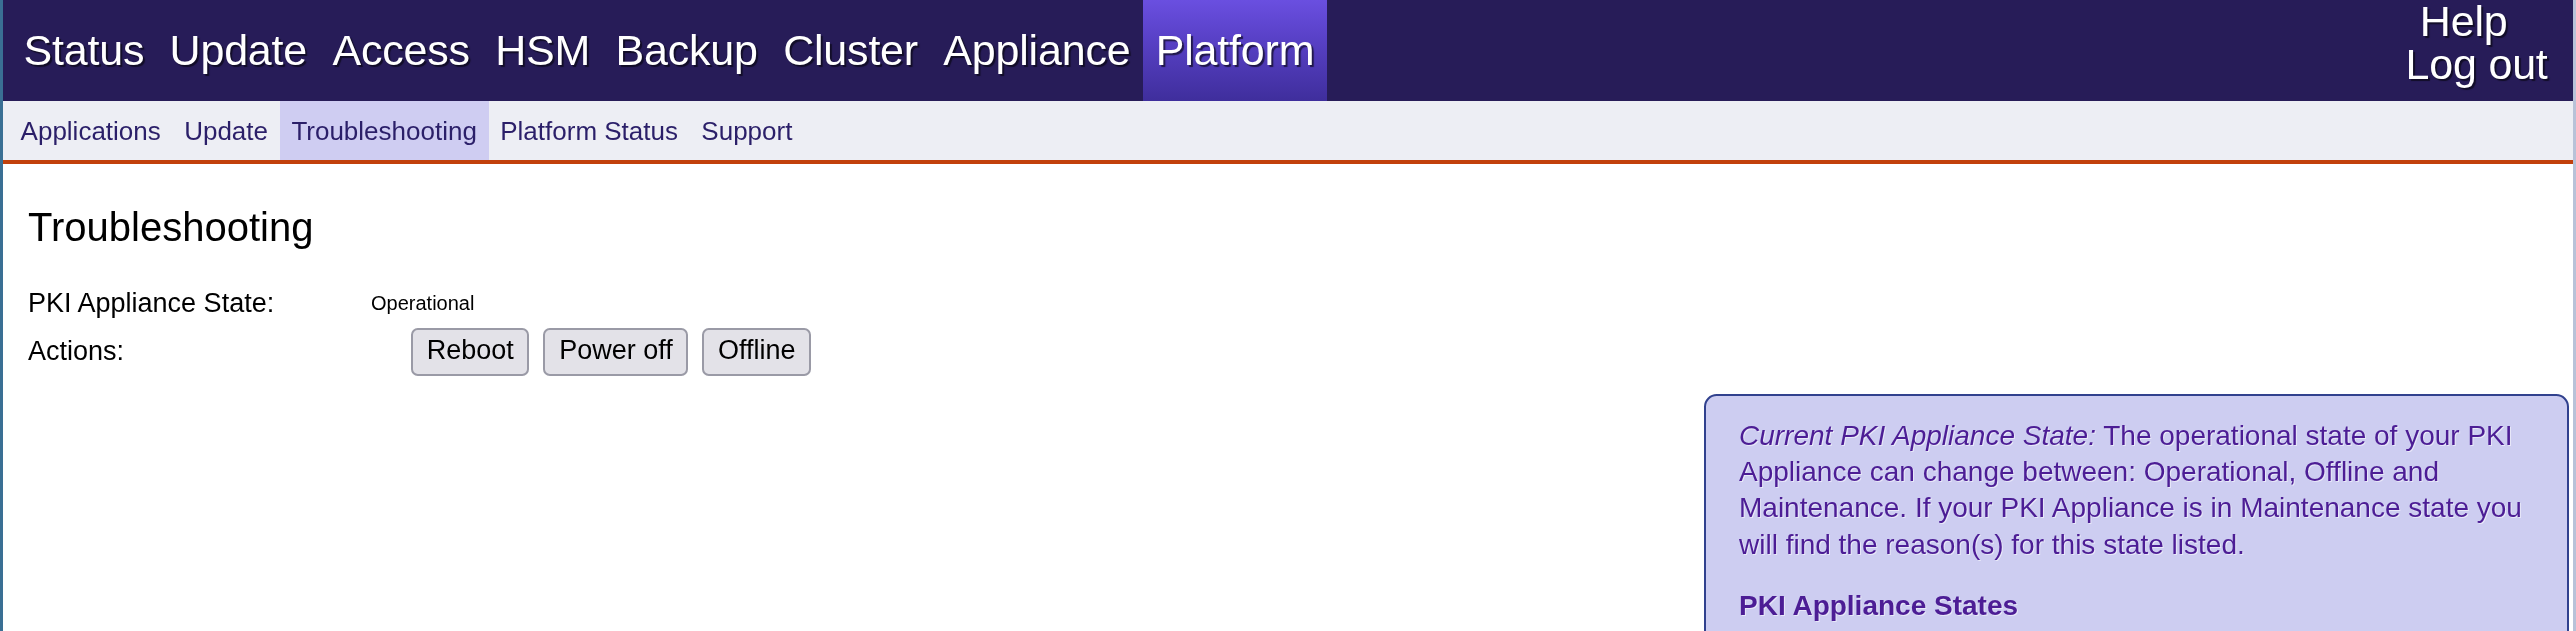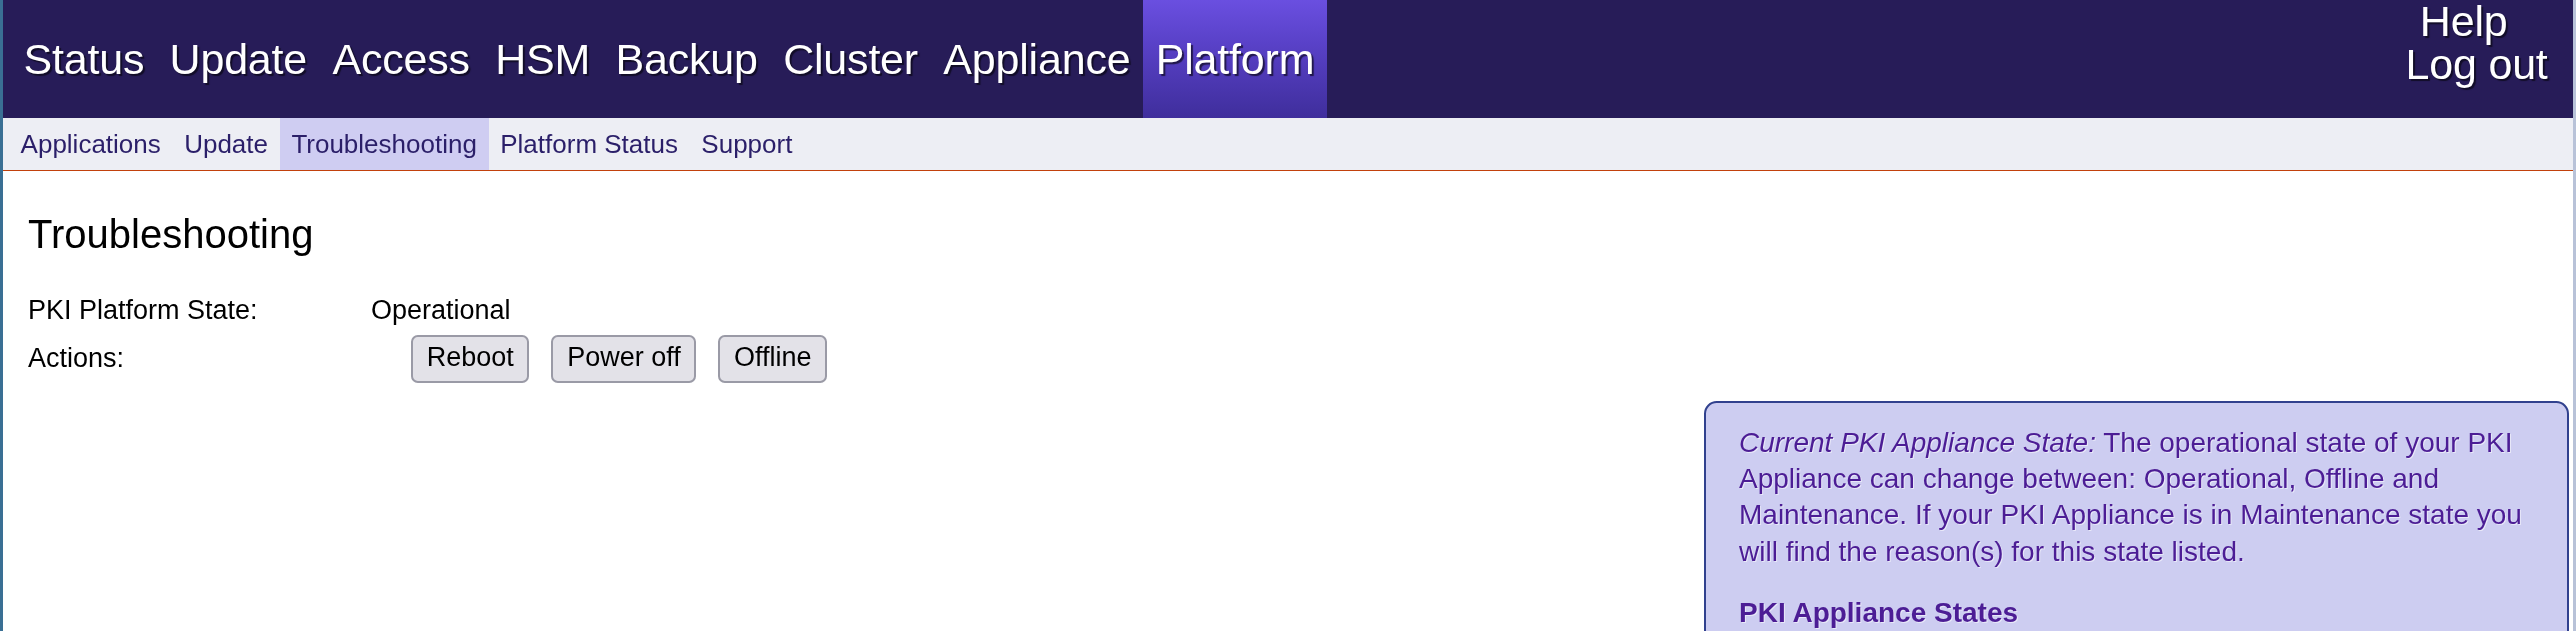--- a/index.html
+++ b/index.html
@@ -20,21 +20,21 @@
     height: 632px;
     box-sizing: border-box;
     background: #ffffff;
     border-left: 3.9px solid #3a6f94;
     border-right: 3.9px solid #b8c2d8;
   }
 
   
   .topbar {
     position: relative;
-    height: 118px;
+    height: 101px;
     background: #271c58;
     display: flex;
     align-items: stretch;
     box-sizing: border-box;
     padding: 0 17.6px 0 7.8px;
   }
   .topnav {
     display: flex;
     align-items: stretch;
     flex: 1 1 auto;
@@ -59,27 +59,27 @@
   }
   .topnav-item.active {
     background: linear-gradient(180deg, #6a4fe0 0%, #5a42c9 35%, #3f2e9c 100%);
     text-shadow: 2px 2px 1px rgba(0,0,0,0.6);
   }
   .topnav-item.help { padding-left: 27px; }
   .topnav-item.logout { padding-right: 7.8px; }
 
   
   .subbar {
-    height: 53px;
+    height: 63px;
     background: #edeef4;
     display: flex;
     align-items: stretch;
     padding-left: 5.9px;
     box-sizing: border-box;
-    border-bottom: 1px solid #c2410c;
+    border-bottom: 4px solid #c2410c;
   }
   .subnav-item {
     display: flex;
     align-items: center;
     padding: 0 11.7px;
     color: #2b1f69;
     font-size: 26px;
     line-height: 1;
     white-space: nowrap;
     cursor: pointer;
@@ -110,29 +110,29 @@
     row-gap: 7.8px;
     align-items: center;
   }
   .form-label {
     font-size: 27px;
     color: #000000;
     line-height: 1.18;
     white-space: nowrap;
   }
   .form-value {
-    font-size: 27px;
+    font-size: 20px;
     color: #000000;
     line-height: 1.18;
     white-space: nowrap;
   }
   .actions-row {
     display: flex;
     align-items: flex-start;
-    gap: 22px;
+    gap: 14px;
     padding-left: 40px;
   }
   .btn {
     font-family: "Liberation Sans", sans-serif;
     font-size: 27px;
     line-height: 1;
     color: #000000;
     background: #e3e2e8;
     border: 2px solid #9a9aa6;
     border-radius: 6.8px;
@@ -195,21 +195,21 @@
     <div class="subnav-item">Update</div>
     <div class="subnav-item active">Troubleshooting</div>
     <div class="subnav-item">Platform Status</div>
     <div class="subnav-item">Support</div>
   </div>
 
   <div class="content">
     <h1 class="page-title">Troubleshooting</h1>
 
     <div class="form-grid">
-      <div class="form-label">PKI Platform State:</div>
+      <div class="form-label">PKI Appliance State:</div>
       <div class="form-value">Operational</div>
 
       <div class="form-label">Actions:</div>
       <div class="actions-row">
         <button class="btn">Reboot</button>
         <button class="btn">Power off</button>
         <button class="btn">Offline</button>
       </div>
     </div>
 

